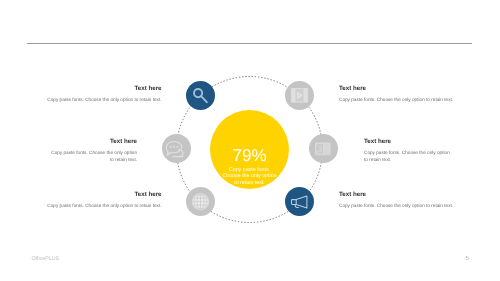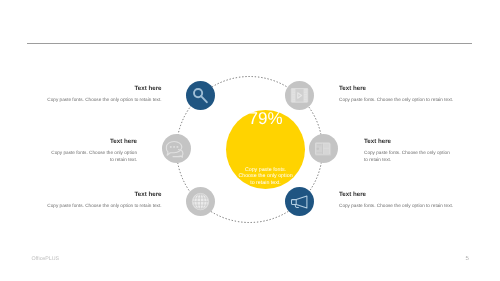--- a/index.html
+++ b/index.html
@@ -2,21 +2,21 @@
 <html><head>
 <meta charset="utf-8">
 <style>
   html,body{margin:0;padding:0;}
   body{width:500px;height:281px;background:#ffffff;font-family:"Liberation Sans",sans-serif;overflow:hidden;-webkit-font-smoothing:antialiased;text-rendering:geometricPrecision;}
   .slide{position:relative;width:500px;height:281px;background:#fff;}
   .divider{position:absolute;left:27px;top:43px;width:445px;height:1px;background:#9d9d9d;}
   .footer-logo{position:absolute;left:31.5px;top:256px;font-size:5.3px;color:#bdbdbd;letter-spacing:0;}
   .page-num{position:absolute;left:465.5px;top:256px;font-size:6px;color:#a8a8a8;}
   .diagram{position:absolute;left:0;top:0;width:500px;height:281px;}
-  .center-circle{position:absolute;left:226px;top:110px;width:79px;height:79px;border-radius:50%;background:#FFD300;display:flex;flex-direction:column;align-items:center;justify-content:space-between;padding-bottom:3px;box-sizing:border-box;}
+  .center-circle{position:absolute;left:210px;top:110px;width:79px;height:79px;border-radius:50%;background:#FFD300;display:flex;flex-direction:column;align-items:center;justify-content:flex-end;padding-bottom:3px;box-sizing:border-box;}
   .pct{font-size:17px;color:#fff;font-weight:400;line-height:1;margin-bottom:3px;}
   .center-text{font-size:5.3px;color:#fff;text-align:center;line-height:6.4px;width:62px;white-space:pre-line;}
   .node{position:absolute;width:29px;height:29px;border-radius:50%;}
   .node svg{display:block;width:29px;height:29px;}
   .label{position:absolute;}
   .label .title{font-size:6.2px;font-weight:bold;color:#303030;line-height:6px;}
   .label .body{font-size:4.7px;color:#6a6a6a;line-height:6.8px;margin-top:5px;}
   .label.nowrap .body{white-space:nowrap;}
   .label.r-align{text-align:right;}
 </style>

